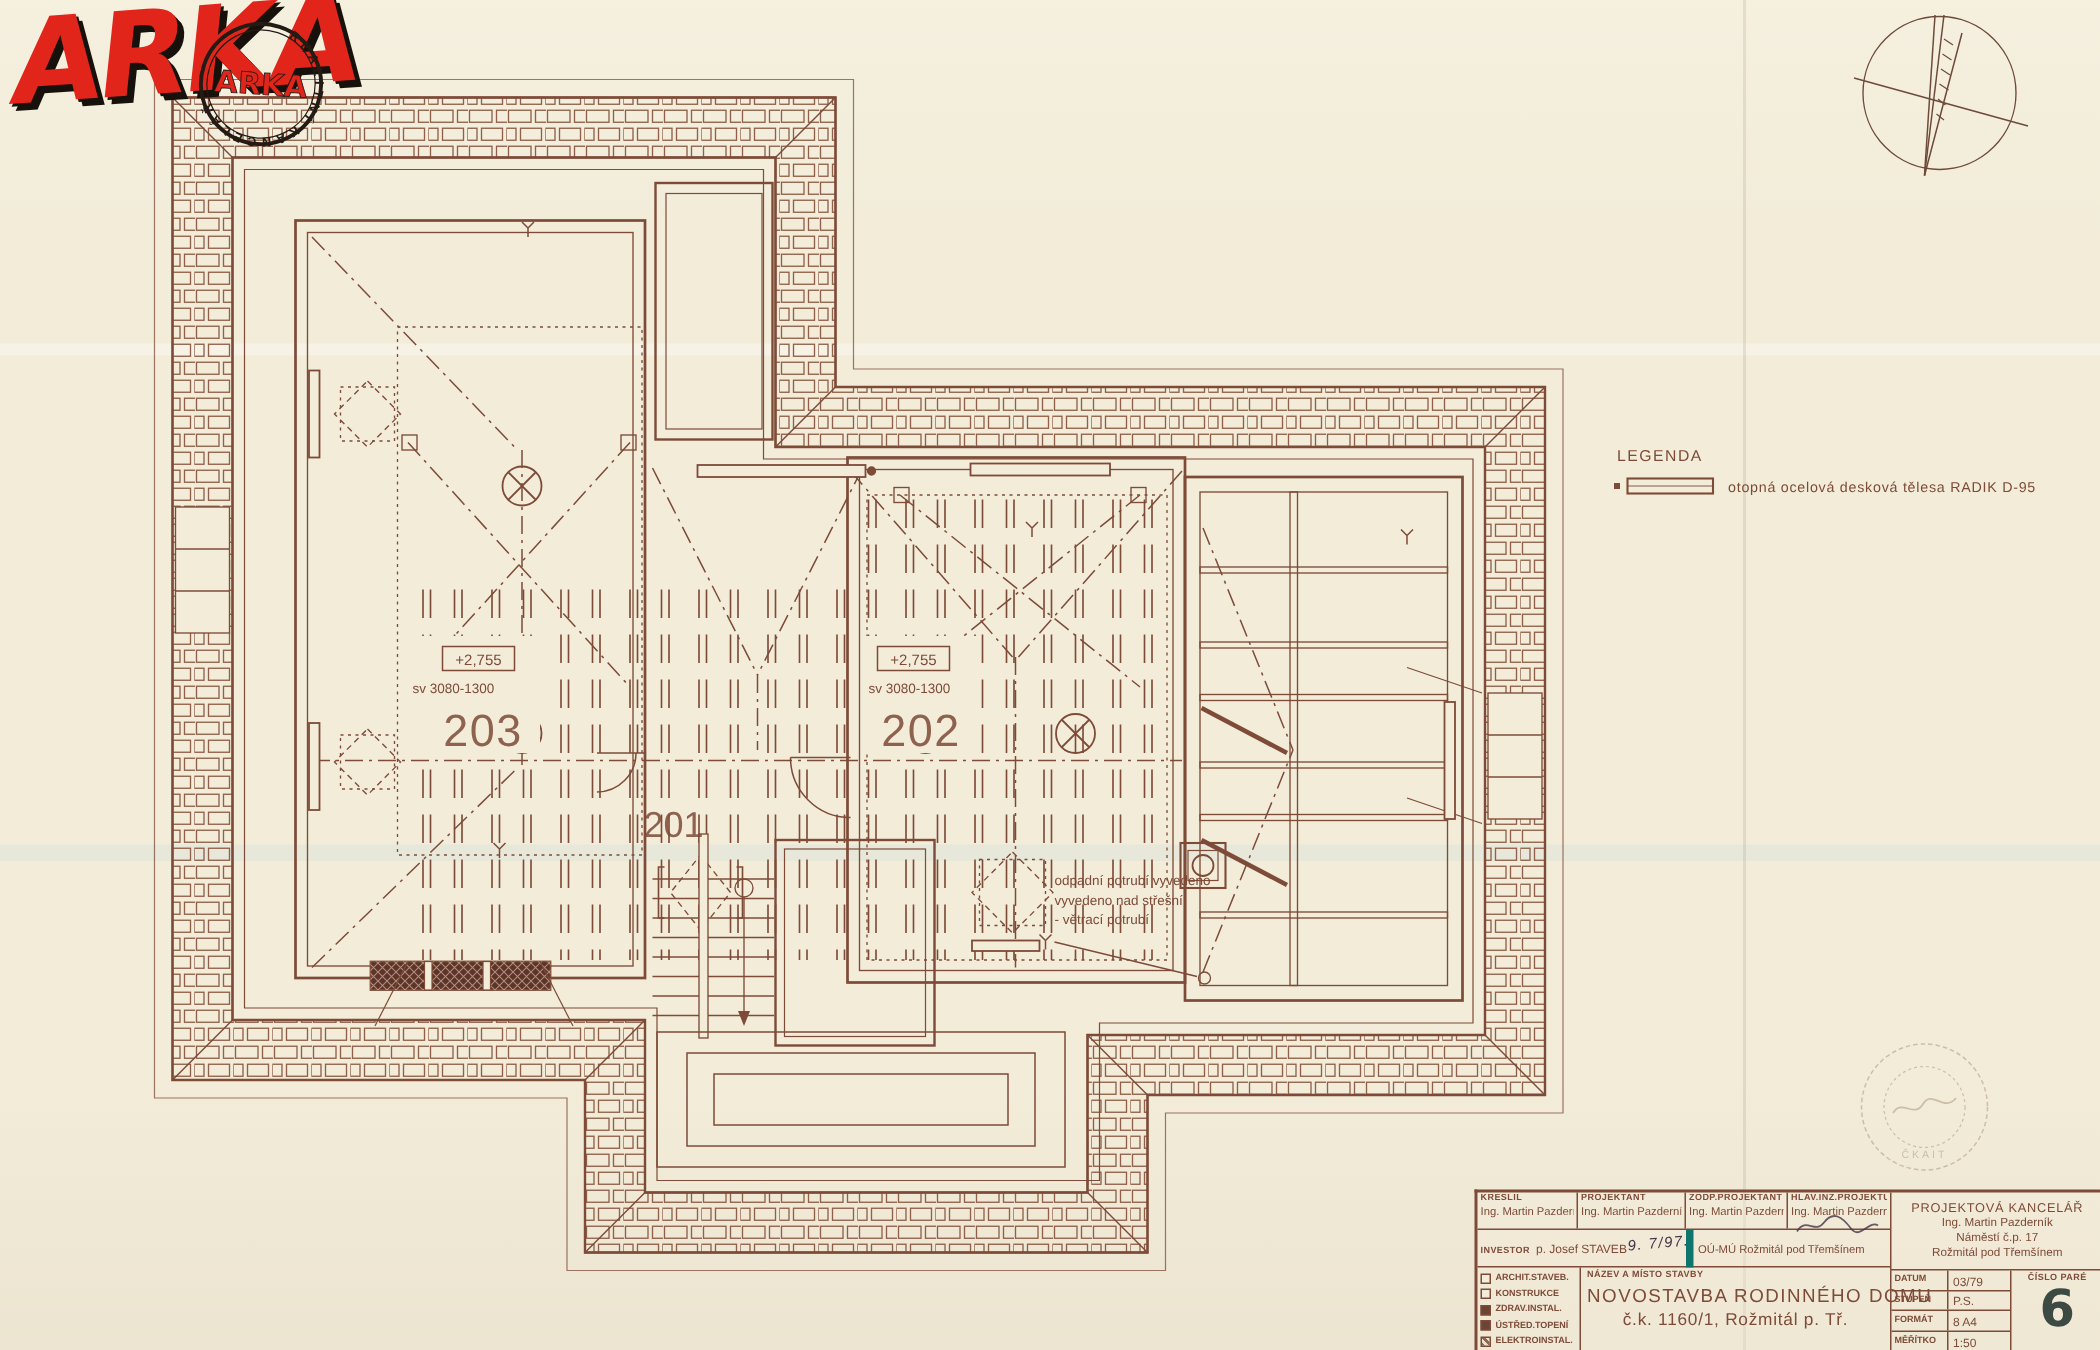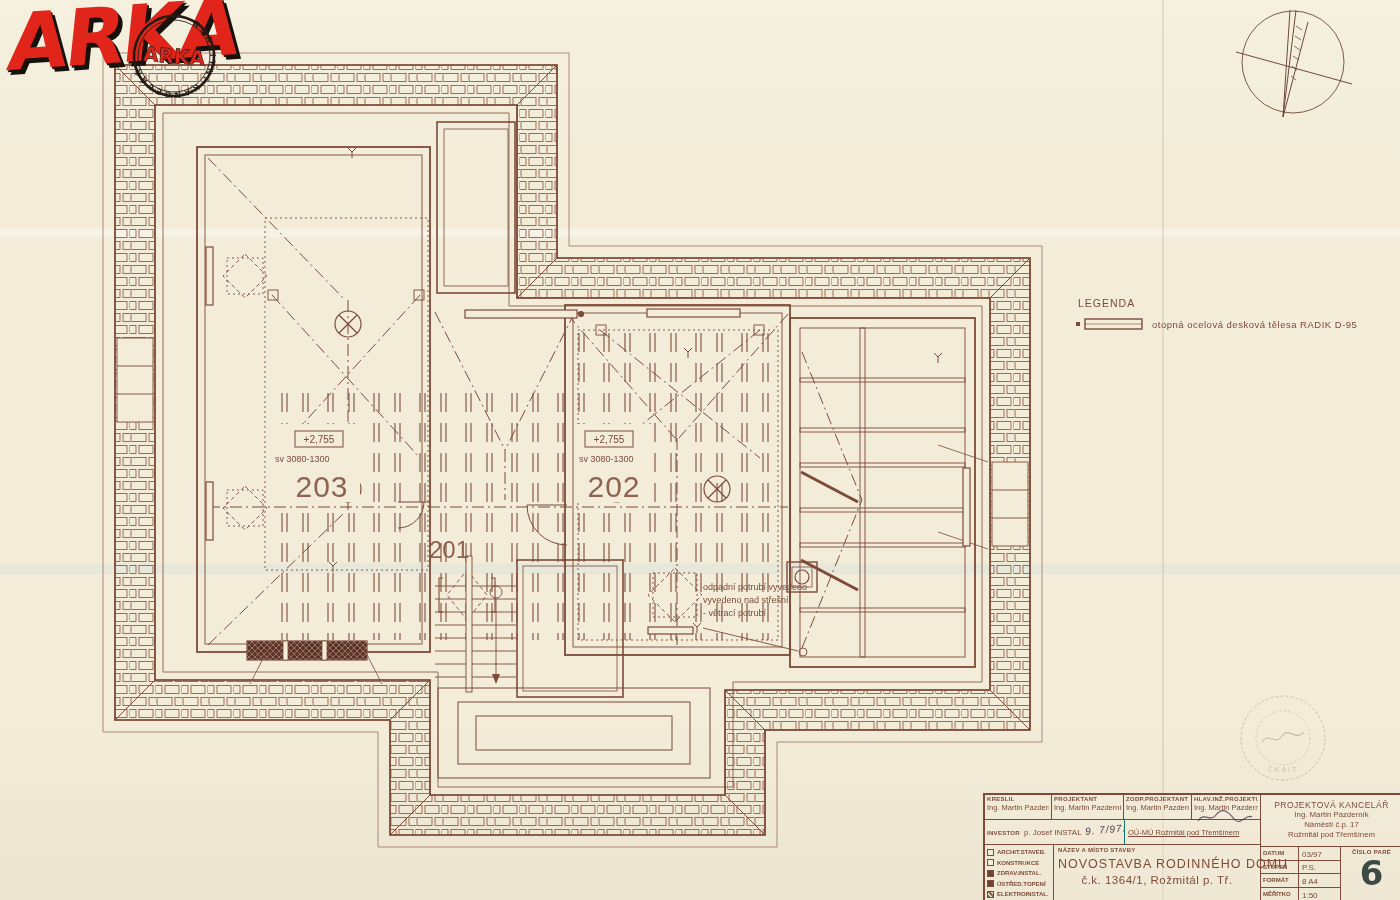--- a/index.html
+++ b/index.html
@@ -20,22 +20,22 @@
   .tblock{position:absolute;left:983px;top:793px;width:417px;height:107px;
     border-top:2px solid #7d4b38;border-left:2px solid #7d4b38;
     color:#7d4b38;box-sizing:border-box;background:rgba(244,238,220,.4);}
   .tblock *{box-sizing:border-box;}
   .cellhdr{font-size:6px;font-weight:bold;letter-spacing:.3px;line-height:7px;white-space:nowrap;overflow:hidden;}
   .cellval{font-size:7.5px;line-height:9px;white-space:nowrap;overflow:hidden;}
   .tb-row1{position:absolute;left:0;top:0;width:275px;height:25px;display:flex;border-bottom:1px solid #7d4b38;}
   .tb-role{border-right:1px solid #7d4b38;padding:1px 2px;}
   .tb-row2{position:absolute;left:0;top:25px;width:275px;height:25px;border-bottom:1px solid #7d4b38;}
   .tb-row2 .inv{position:absolute;left:2px;top:8px;display:flex;gap:4px;align-items:baseline;}
-  .tb-row2 .muni{position:absolute;left:139px;top:0;width:136px;height:25px;border-left:1px solid #0f766e;
-    padding:8px 2px 0 3px;font-size:7.5px;white-space:nowrap;text-decoration:underline;}
+  .tb-row2 .muni{position:absolute;left:139px;top:0;width:136px;height:25px;border-left:5px solid #0f766e;
+    padding:8px 2px 0 3px;font-size:7.5px;white-space:nowrap;}
   .hand{position:absolute;left:100px;top:4px;font-size:10px;font-style:italic;color:#46354a;
     transform:rotate(-5deg);letter-spacing:1px;}
   .office{position:absolute;left:275px;top:0;width:142px;height:52px;border-left:1px solid #7d4b38;
     border-bottom:1px solid #7d4b38;text-align:center;padding-top:5px;}
   .office div{font-size:7.8px;line-height:10px;white-space:nowrap;}
   .office div:first-child{font-size:8.5px;letter-spacing:.5px;}
   .disc{position:absolute;left:0;top:50px;width:69px;height:57px;border-right:1px solid #7d4b38;padding:2px 0 0 2px;}
   .disc-row{display:flex;align-items:center;gap:3px;height:10.5px;}
   .cb{width:7px;height:7px;border:1px solid #7d4b38;background:#f2ecd9;flex:0 0 auto;}
   .cb.filled{background:#6b4434;}
@@ -376,21 +376,21 @@
       <div class="cellval">Ing. Martin Pazderník</div>
       <svg class="sig" width="60" height="18">
         <path d="M3,13 C9,3 15,15 21,7 S33,3 39,11 S51,5 57,9" stroke="#46354a" stroke-width="1.2" fill="none" opacity="0.8"></path>
       </svg>
     </div>
   </div>
 
   <div class="tb-row2">
     <div class="inv">
       <span class="cellhdr">INVESTOR</span>
-      <span class="cellval" style="font-size:8px">p. Josef INSTAL</span>
+      <span class="cellval" style="font-size:8px">p. Josef STAVEB</span>
     </div>
     <span class="hand">9. 7/97.</span>
     <div class="muni">OÚ-MÚ Rožmitál pod Třemšínem</div>
   </div>
 
   <div class="office">
     <div>PROJEKTOVÁ KANCELÁŘ</div>
     <div>Ing. Martin Pazderník</div>
     <div>Náměstí č.p. 17</div>
     <div>Rožmitál pod Třemšínem</div>
@@ -415,27 +415,27 @@
     </div>
     <div class="disc-row">
       <span class="cb hatched"></span>
       <span class="lbl">ELEKTROINSTAL.</span>
     </div>
   </div>
 
   <div class="namecol">
     <div class="nhdr">NÁZEV A MÍSTO STAVBY</div>
     <div class="n1">NOVOSTAVBA RODINNÉHO DOMU</div>
-    <div class="n2">č.k. 1364/1, Rožmitál p. Tř.</div>
+    <div class="n2">č.k. 1160/1, Rožmitál p. Tř.</div>
   </div>
 
   <div class="metacol">
     <div class="meta-row">
       <div class="ml">DATUM</div>
-      <div class="mv">03/97</div>
+      <div class="mv">03/79</div>
     </div>
     <div class="meta-row">
       <div class="ml">STUPEŇ</div>
       <div class="mv">P.S.</div>
     </div>
     <div class="meta-row">
       <div class="ml">FORMÁT</div>
       <div class="mv">8 A4</div>
     </div>
     <div class="meta-row" style="border-bottom:none">

